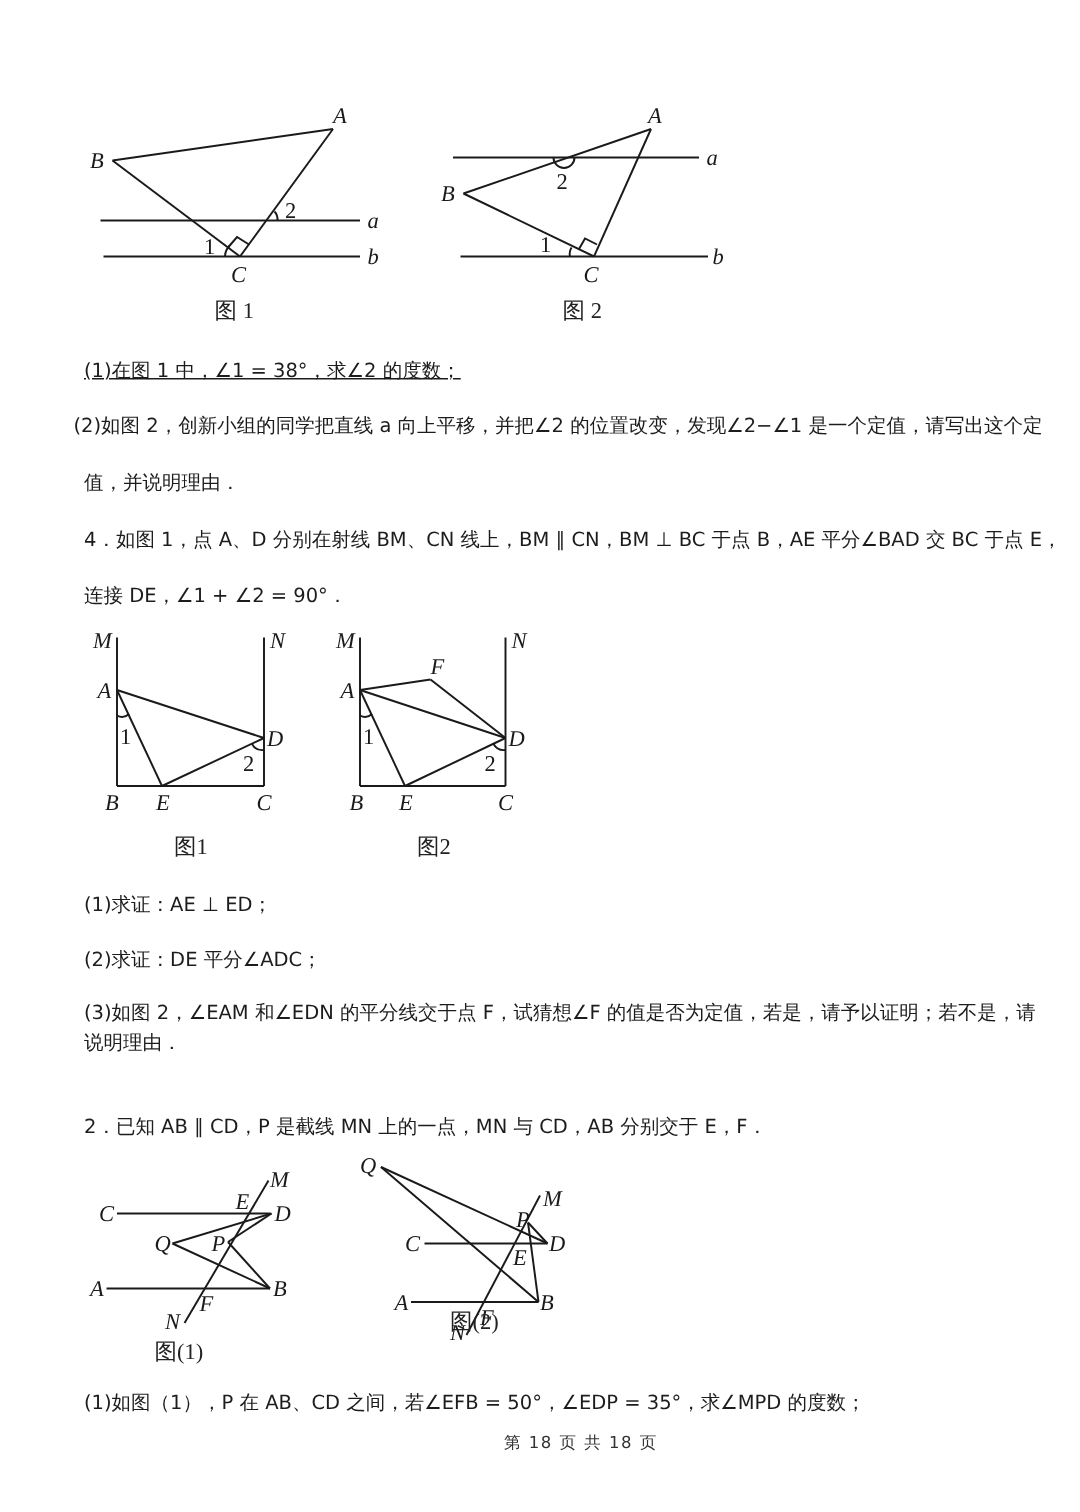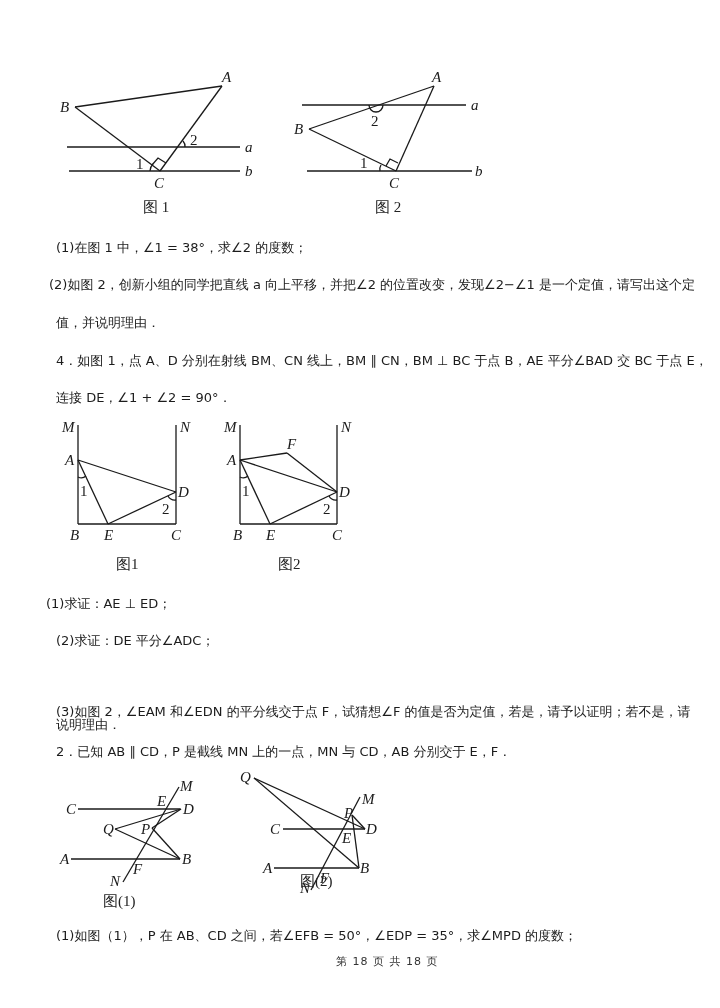--- a/index.html
+++ b/index.html
@@ -126,34 +126,34 @@
   <text x="342" y="843">E</text>
   <text x="263" y="873">A</text>
   <text x="360" y="873">B</text>
   <text x="320" y="883">F</text>
   <text x="300" y="893">N</text>
 </svg>
 
 <div class="abs cap" style="left:143px;top:198px;">图 1</div>
 <div class="abs cap" style="left:375px;top:198px;">图 2</div>
 
-<div class="abs txt" style="left:56px;top:240px;">(1)在图 1 中，∠1 = 38°，求∠2 的度数；</div>
+<div class="abs txt" style="left:56px;top:240px;text-decoration:underline;">(1)在图 1 中，∠1 = 38°，求∠2 的度数；</div>
 <div class="abs txt" style="left:49px;top:277px;">(2)如图 2，创新小组的同学把直线 a 向上平移，并把∠2 的位置改变，发现∠2−∠1 是一个定值，请写出这个定</div>
 <div class="abs txt" style="left:56px;top:315px;">值，并说明理由．</div>
 
 <div class="abs txt" style="left:56px;top:353px;">4．如图 1，点 A、D 分别在射线 BM、CN 线上，BM ∥ CN，BM ⊥ BC 于点 B，AE 平分∠BAD 交 BC 于点 E，</div>
 <div class="abs txt" style="left:56px;top:390px;">连接 DE，∠1 + ∠2 = 90°．</div>
 
 <div class="abs cap" style="left:116px;top:555px;">图1</div>
 <div class="abs cap" style="left:278px;top:555px;">图2</div>
 
-<div class="abs txt" style="left:46px;top:596px;">(1)求证：AE ⊥ ED；</div>
+<div class="abs txt" style="left:56px;top:596px;">(1)求证：AE ⊥ ED；</div>
 <div class="abs txt" style="left:56px;top:633px;">(2)求证：DE 平分∠ADC；</div>
-<div class="abs txt" style="left:56px;top:704px;">(3)如图 2，∠EAM 和∠EDN 的平分线交于点 F，试猜想∠F 的值是否为定值，若是，请予以证明；若不是，请</div>
-<div class="abs txt" style="left:56px;top:717px;text-align:center;">说明理由．</div>
+<div class="abs txt" style="left:56px;top:668px;">(3)如图 2，∠EAM 和∠EDN 的平分线交于点 F，试猜想∠F 的值是否为定值，若是，请予以证明；若不是，请</div>
+<div class="abs txt" style="left:56px;top:688px;text-align:center;">说明理由．</div>
 
 <div class="abs txt" style="left:56px;top:744px;">2．已知  AB ∥ CD，P 是截线 MN 上的一点，MN 与 CD，AB 分别交于 E，F．</div>
 
 <div class="abs cap" style="left:103px;top:892px;">图(1)</div>
 <div class="abs cap" style="left:300px;top:872px;text-align:center;">图(2)</div>
 
 <div class="abs txt" style="left:56px;top:928px;">(1)如图（1），P 在 AB、CD 之间，若∠EFB = 50°，∠EDP = 35°，求∠MPD 的度数；</div>
 
 <div class="abs footer" style="left:300px;top:954px;">第 18 页 共 18 页</div>
 

